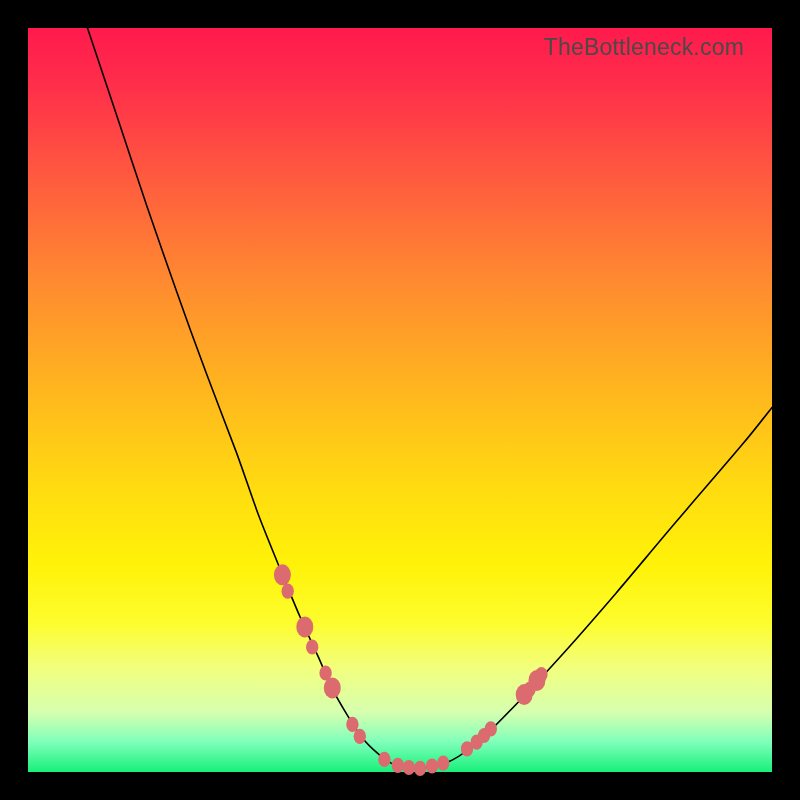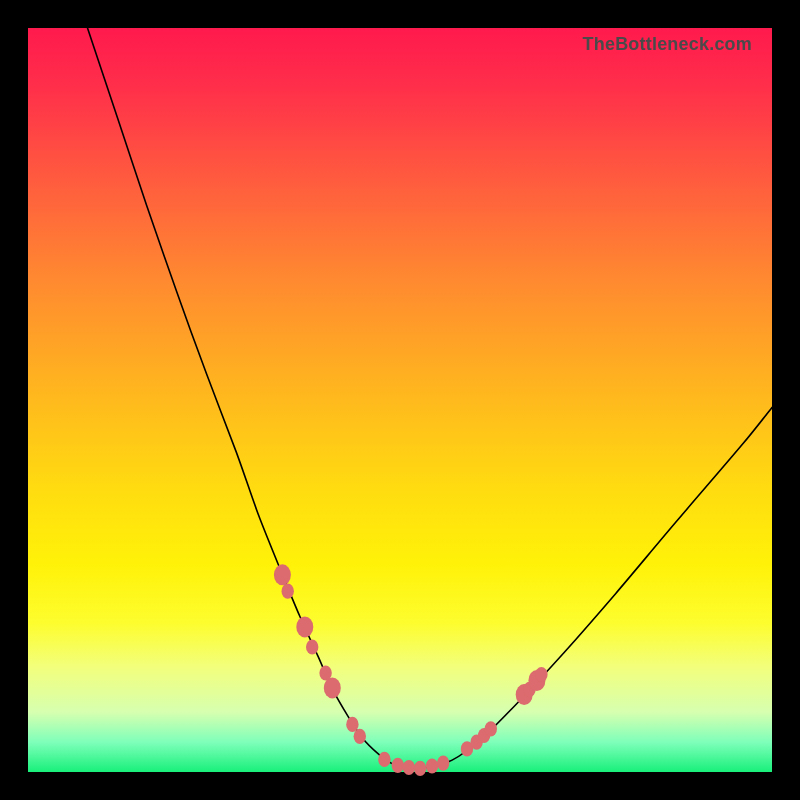--- a/index.html
+++ b/index.html
@@ -34,24 +34,24 @@
       #fdfd2e 80%,
       #f2ff7d 86%,
       #d6ffb0 92%,
       #7effba 96%,
       #18f07a 100%
     );
   }
   .watermark {
     position: absolute;
     top: 6px;
-    right: 20px;
+    right: 28px;
     color: #4a4a4a;
-    font-size: 18px;
-    font-weight: 700;
+    font-size: 23px;
+    font-weight: 400;
     letter-spacing: 0.2px;
     font-family: Arial, Helvetica, sans-serif;
   }
   svg.curve {
     position: absolute;
     left: 0;
     top: 0;
     width: 744px;
     height: 744px;
     overflow: visible;

